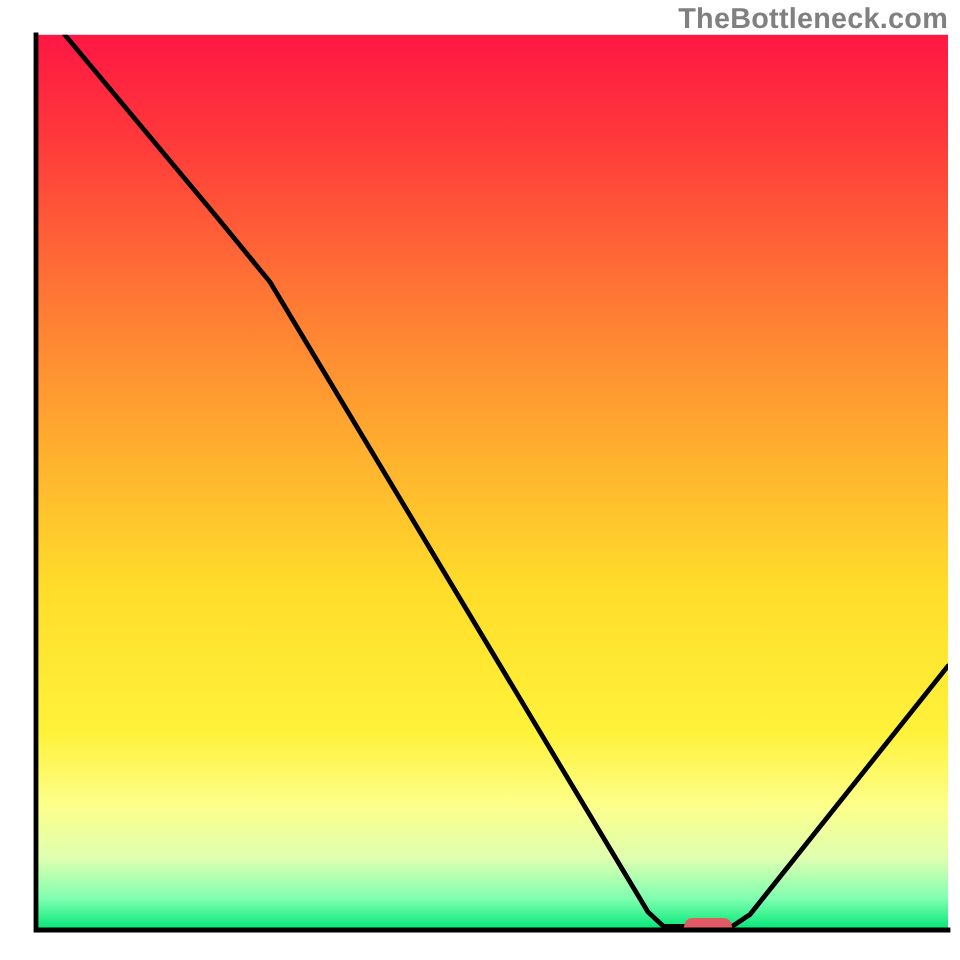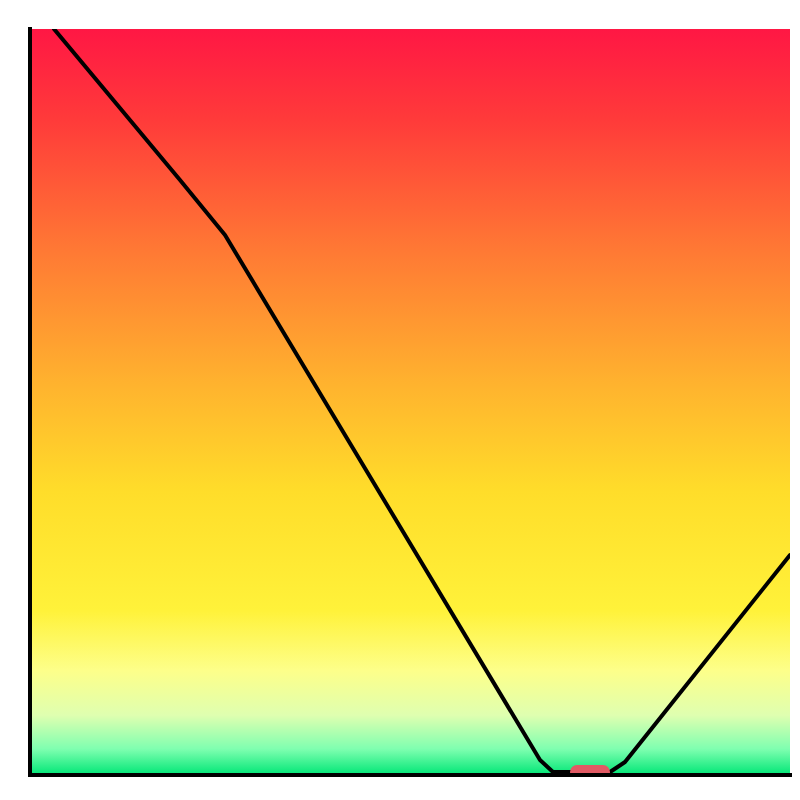--- a/index.html
+++ b/index.html
@@ -28,20 +28,21 @@
   svg.chart {
     position: absolute;
     top: 0;
     left: 0;
   }
 </style>
 </head>
 <body>
 
 <div class="chart-container">
+  <div class="watermark">TheBottleneck.com</div>
   <svg class="chart" width="800" height="800" viewBox="0 0 800 800">
     <defs>
       <linearGradient id="bg-grad" x1="0" y1="0" x2="0" y2="1">
           <stop offset="0%" stop-color="#ff1744"></stop>
           <stop offset="12%" stop-color="#ff3a3a"></stop>
           <stop offset="30%" stop-color="#ff7a34"></stop>
           <stop offset="48%" stop-color="#ffb42e"></stop>
           <stop offset="62%" stop-color="#ffdd2a"></stop>
           <stop offset="78%" stop-color="#fff23a"></stop>
           <stop offset="86%" stop-color="#fdff8a"></stop>

